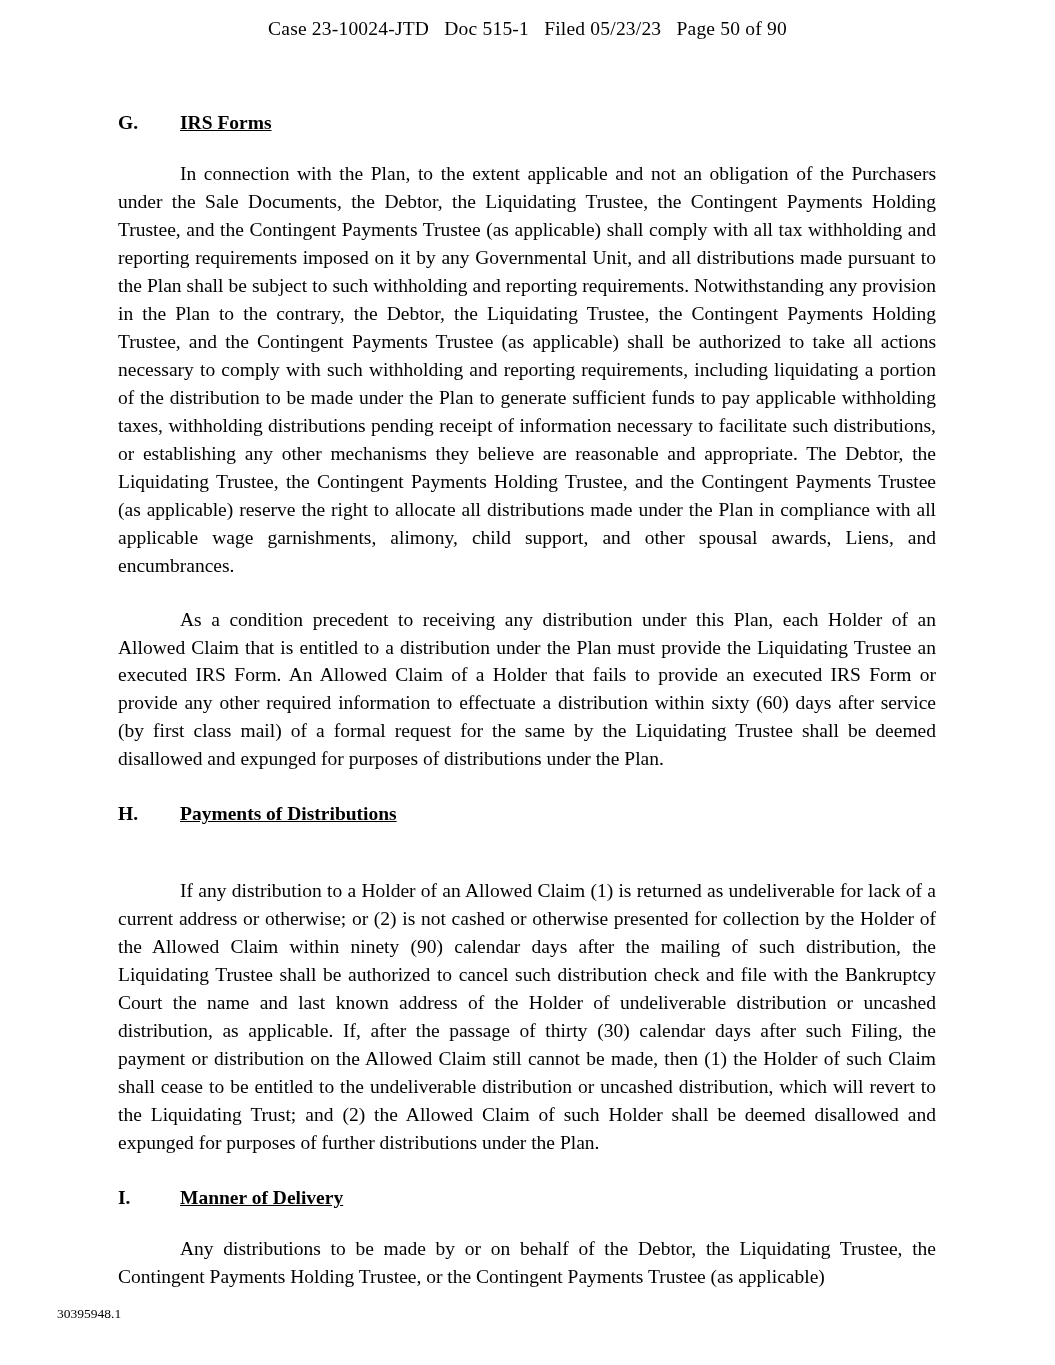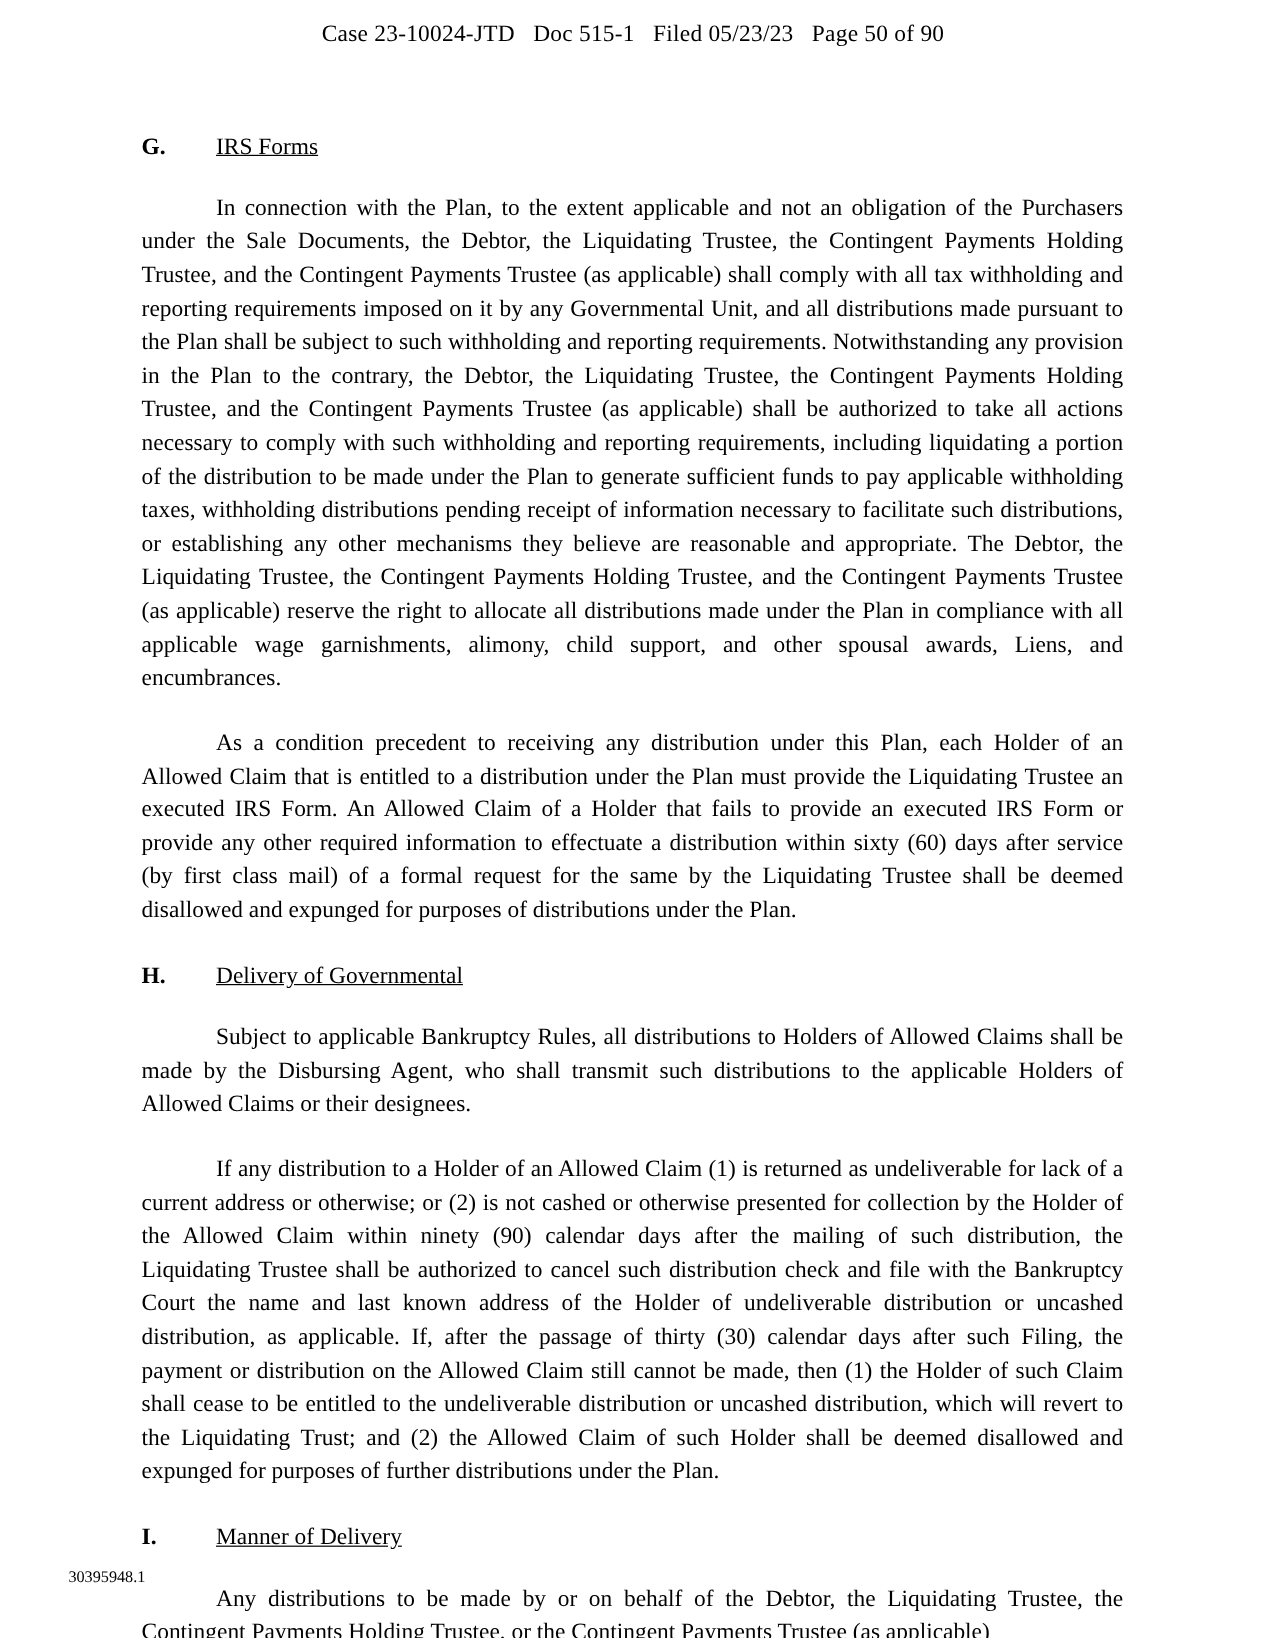--- a/index.html
+++ b/index.html
@@ -44,21 +44,21 @@
     display: flex;
     align-items: baseline;
   }
   .heading .letter {
     width: 62px;
     display: inline-block;
     font-weight: bold;
   }
   .heading .htext {
     text-decoration: underline;
-    font-weight: normal;
+    font-weight: bold;
   }
   p.para {
     margin: 0;
     font-size: 19.5px;
     line-height: 1.435;
     text-align: justify;
     text-indent: 62px;
     hyphens: none;
   }
   p.para.lastline-nojust {
@@ -97,24 +97,23 @@
     </div>
     <div class="gap-md"></div>
     <p class="para lastline-nojust">In connection with the Plan, to the extent applicable and not an obligation of the Purchasers under the Sale Documents, the Debtor, the Liquidating Trustee, the Contingent Payments Holding Trustee, and the Contingent Payments Trustee (as applicable) shall comply with all tax withholding and reporting requirements imposed on it by any Governmental Unit, and all distributions made pursuant to the Plan shall be subject to such withholding and reporting requirements.  Notwithstanding any provision in the Plan to the contrary, the Debtor, the Liquidating Trustee, the Contingent Payments Holding Trustee, and the Contingent Payments Trustee (as applicable) shall be authorized to take all actions necessary to comply with such withholding and reporting requirements, including liquidating a portion of the distribution to be made under the Plan to generate sufficient funds to pay applicable withholding taxes, withholding distributions pending receipt of information necessary to facilitate such distributions, or establishing any other mechanisms they believe are reasonable and appropriate.  The Debtor, the Liquidating Trustee, the Contingent Payments Holding Trustee, and the Contingent Payments Trustee (as applicable) reserve the right to allocate all distributions made under the Plan in compliance with all applicable wage garnishments, alimony, child support, and other spousal awards, Liens, and encumbrances.</p>
     <div class="gap-md"></div>
     <p class="para lastline-nojust">As a condition precedent to receiving any distribution under this Plan, each Holder of an Allowed Claim that is entitled to a distribution under the Plan must provide the Liquidating Trustee an executed IRS Form.  An Allowed Claim of a Holder that fails to provide an executed IRS Form or provide any other required information to effectuate a distribution within sixty (60) days after service (by first class mail) of a formal request for the same by the Liquidating Trustee shall be deemed disallowed and expunged for purposes of distributions under the Plan.</p>
 
     <div class="gap-lg"></div>
 
     <div class="heading">
       <span class="letter">H.</span>
-      <span class="htext">Delivery of Governmental</span>
+      <span class="htext">Payments of Distributions</span>
     </div>
     <div class="gap-md"></div>
-    <p class="para lastline-nojust">Subject to applicable Bankruptcy Rules, all distributions to Holders of Allowed Claims shall be made by the Disbursing Agent, who shall transmit such distributions to the applicable Holders of Allowed Claims or their designees.</p>
     <div class="gap-md"></div>
     <p class="para lastline-nojust">If any distribution to a Holder of an Allowed Claim (1) is returned as undeliverable for lack of a current address or otherwise; or (2) is not cashed or otherwise presented for collection by the Holder of the Allowed Claim within ninety (90) calendar days after the mailing of such distribution, the Liquidating Trustee shall be authorized to cancel such distribution check and file with the Bankruptcy Court the name and last known address of the Holder of undeliverable distribution or uncashed distribution, as applicable.  If, after the passage of thirty (30) calendar days after such Filing, the payment or distribution on the Allowed Claim still cannot be made, then (1) the Holder of such Claim shall cease to be entitled to the undeliverable distribution or uncashed distribution, which will revert to the Liquidating Trust; and (2) the Allowed Claim of such Holder shall be deemed disallowed and expunged for purposes of further distributions under the Plan.</p>
 
     <div class="gap-lg"></div>
 
     <div class="heading">
       <span class="letter">I.</span>
       <span class="htext">Manner of Delivery</span>
     </div>
     <div class="gap-md"></div>

